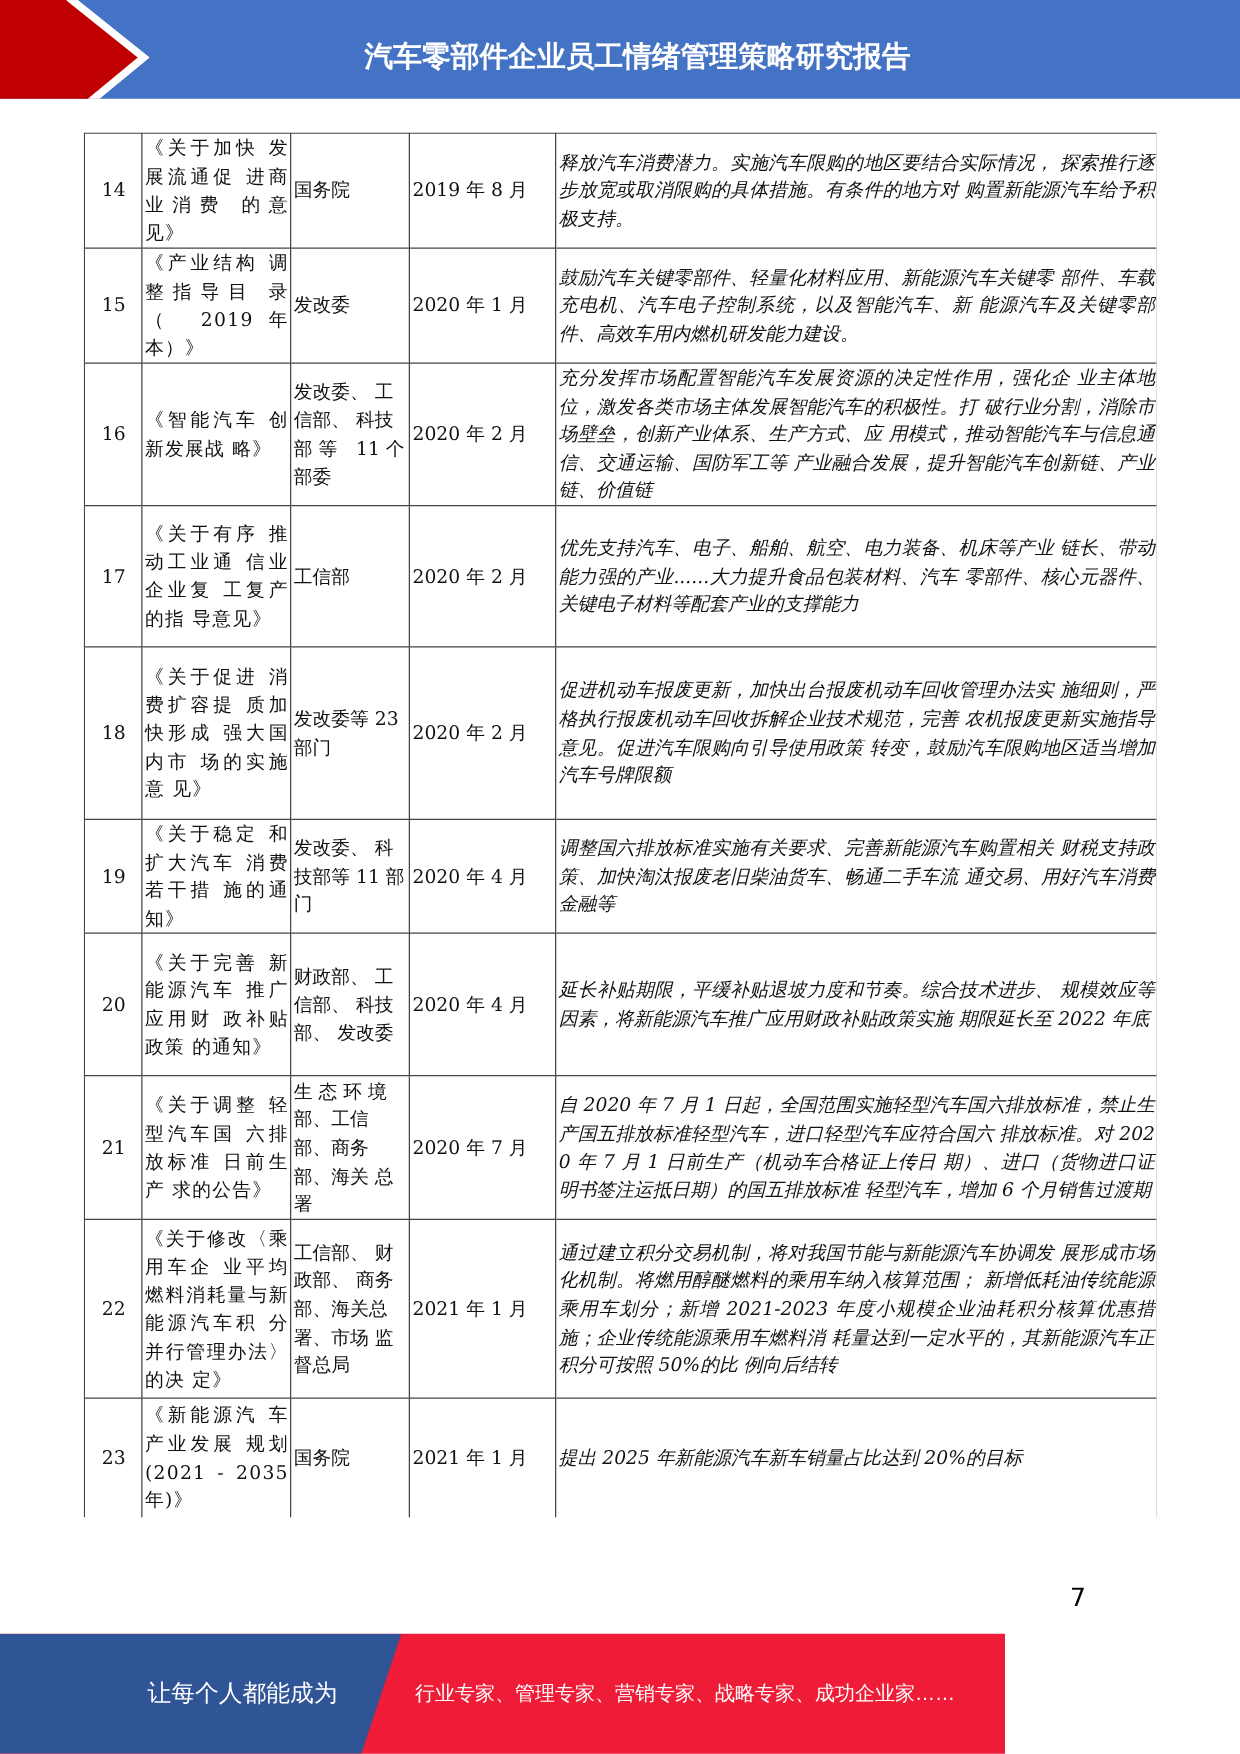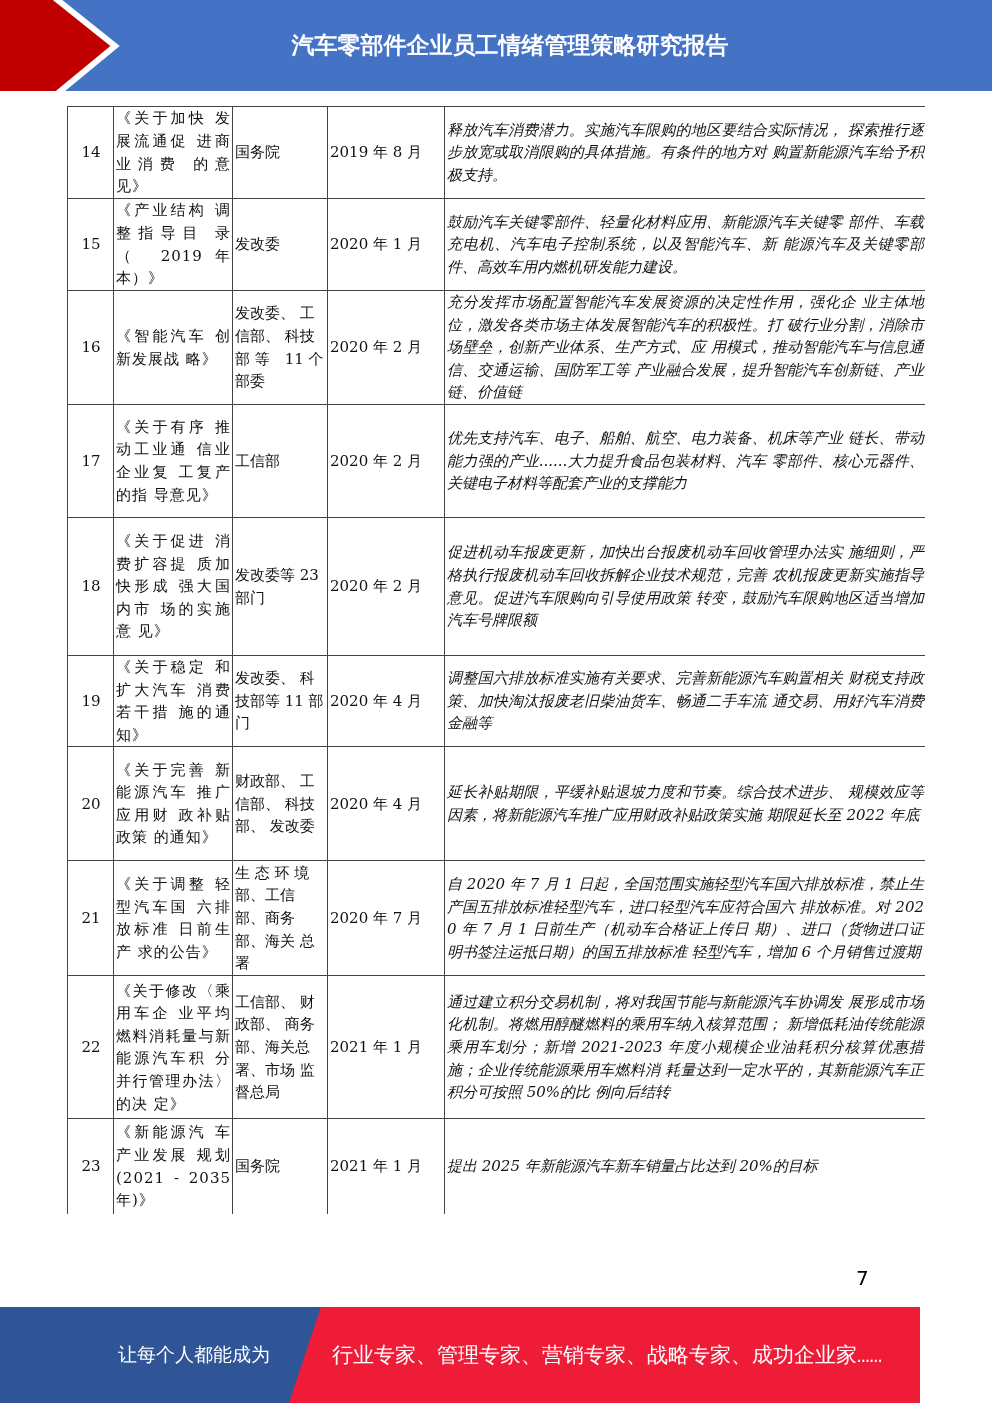--- a/index.html
+++ b/index.html
@@ -3,21 +3,21 @@
 <meta charset="utf-8">
 <style>
   html, body { margin: 0; padding: 0; }
   body {
     width: 992px; height: 1403px; position: relative; overflow: hidden;
     background: #ffffff;
     font-family: "DejaVu Serif", "Liberation Serif", serif;
     color: #111;
   }
   .header {
-    position: absolute; left: 0; top: 0; width: 992px; height: 91px;
+    position: absolute; left: 0; top: 0; width: 992px; height: 79px;
     background: #4472C4; overflow: hidden;
   }
   .header svg { position: absolute; left: 0; top: 0; }
   .header-title {
     position: absolute; left: 0; right: 0; top: 0; height: 91px;
     display: flex; align-items: center; justify-content: center;
     padding-left: 28px; box-sizing: border-box;
     color: #ffffff; font-family: "DejaVu Sans", "Liberation Sans", sans-serif;
     font-weight: bold; font-size: 23px; letter-spacing: 0px;
   }
@@ -41,35 +41,35 @@
   .col-date { width: 117px; }
   .col-content { width: 481px; }
   .name-cell { text-align: justify; letter-spacing: 1px; margin-top: 21px; }
   .content-cell { text-align: justify; padding-right: 0; font-style: italic; }
   .page-number {
     position: absolute; left: 856px; top: 1266px;
     font-family: "DejaVu Sans", "Liberation Sans", sans-serif;
     font-size: 20px; color: #000;
   }
   .footer {
-    position: absolute; left: 0; top: 1307px; width: 920px; height: 96px;
+    position: absolute; left: 0; top: 1307px; width: 804px; height: 96px;
     background: #EE1C37; overflow: hidden;
   }
   .footer svg { position: absolute; left: 0; top: 0; }
   .footer-left {
     position: absolute; left: 118px; top: 0; height: 96px;
     display: flex; align-items: center;
     color: #ffffff; font-size: 19px;
     font-family: "DejaVu Serif", "Liberation Serif", serif;
   }
   .footer-right {
     position: absolute; left: 332px; top: 0; height: 96px;
     display: flex; align-items: center;
-    color: #ffffff; font-size: 21px;
-    font-family: Liberation Mono, monospace;
+    color: #ffffff; font-size: 16px;
+    font-family: Liberation Sans, sans-serif;
   }
 </style>
 </head>
 <body>
 
 <div class="header">
   <svg width="140" height="91">
     <polygon points="0,0 54,0 112,46 58,91 0,91" fill="#C00000"></polygon>
     <polyline points="55,-2 115,46 58,93" fill="none" stroke="#ffffff" stroke-width="6"></polyline>
   </svg>

